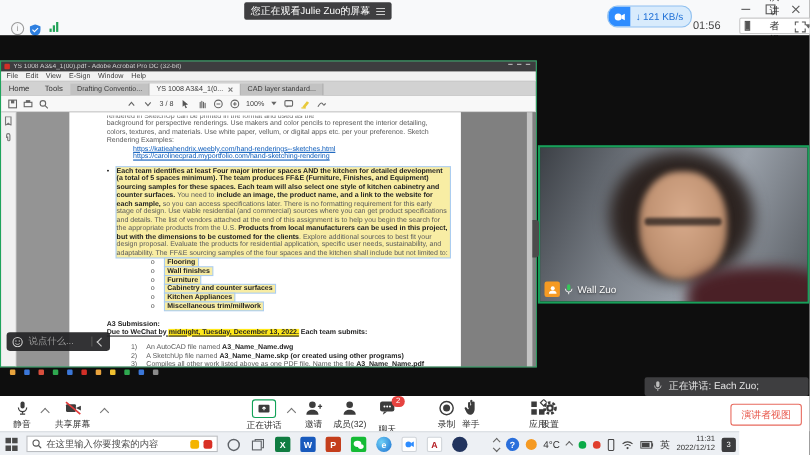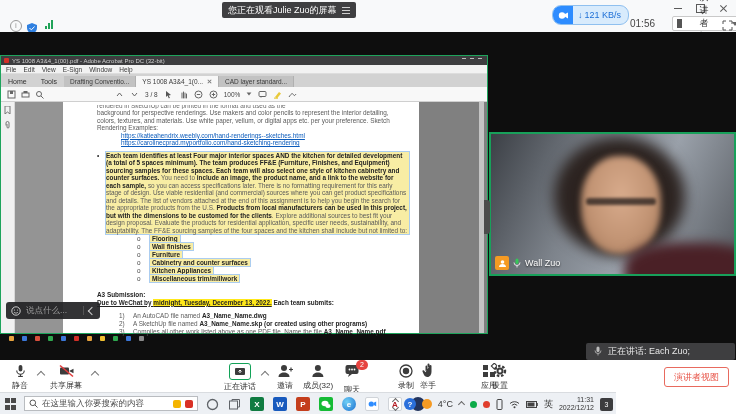--- a/index.html
+++ b/index.html
@@ -109,21 +109,21 @@
   .ci{position:absolute;top:3px;display:flex;flex-direction:column;align-items:center;transform:translateX(-50%);}
   .ci .lb{font-size:8px;color:#333;margin-top:1px;white-space:nowrap;}
   .chev{position:absolute;top:10px;width:6px;height:6px;}
   .chev:before{content:"";position:absolute;left:0;top:2px;width:5px;height:5px;border-left:1px solid #777;border-top:1px solid #777;transform:rotate(45deg);}
   .sharebox{width:20px;height:15px;border:1.5px solid #12a258;border-radius:3px;display:flex;align-items:center;justify-content:center;}
   .badge{position:absolute;left:12px;top:-3px;min-width:10px;height:10px;background:#e64340;color:#fff;
          font-size:7px;line-height:10px;border-radius:5px;text-align:center;padding:0 1px;}
   .leavebtn{position:absolute;right:7px;top:7px;height:18px;border:1px solid #e86a5e;color:#e8564a;background:#fff;
             border-radius:3px;font-size:9px;display:flex;align-items:center;padding:0 9px;}
   
-  #taskbar{position:absolute;left:0;top:392px;width:616px;height:22px;background:#edf0f4;border-top:1px solid #d9dce0;}
+  #taskbar{position:absolute;left:0;top:392px;width:672px;height:22px;background:#edf0f4;border-top:1px solid #d9dce0;}
   .startbtn{position:absolute;left:5px;top:5px;width:12px;height:12px;display:grid;grid-template-columns:5px 5px;grid-gap:1px;}
   .startbtn i{background:#4a4a4a;width:5px;height:5px;display:block;}
   .searchbox{position:absolute;left:24px;top:3px;width:174px;height:15px;background:#fff;border:1px solid #b9bcc0;
              display:flex;align-items:center;gap:4px;padding:0 4px;box-sizing:border-box;}
   .searchbox .ph{font-size:8.5px;color:#4c4c4c;flex:1;white-space:nowrap;overflow:hidden;}
   .mini{width:8px;height:8px;border-radius:2px;}
   .tbicons{position:absolute;left:206px;top:3px;display:flex;gap:9px;align-items:center;height:16px;}
   .appico{width:14px;height:14px;border-radius:2px;display:flex;align-items:center;justify-content:center;
           font-size:8px;font-weight:bold;color:#fff;}
   .tray{position:absolute;right:3px;top:0;height:22px;display:flex;align-items:center;gap:6px;}

